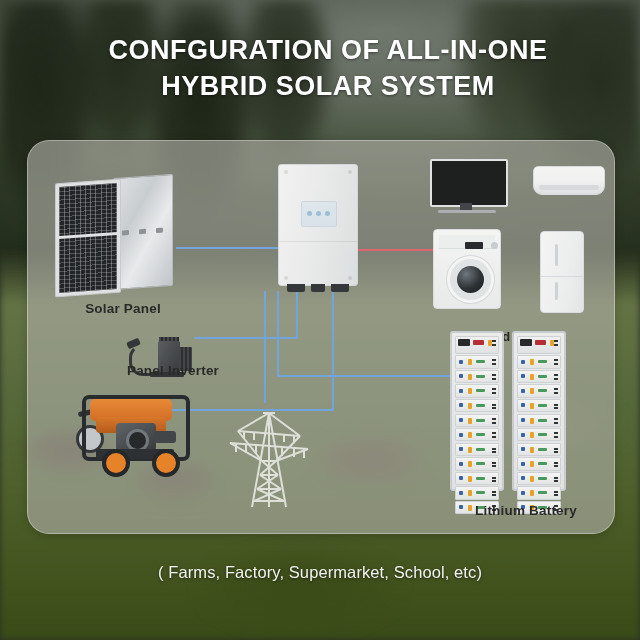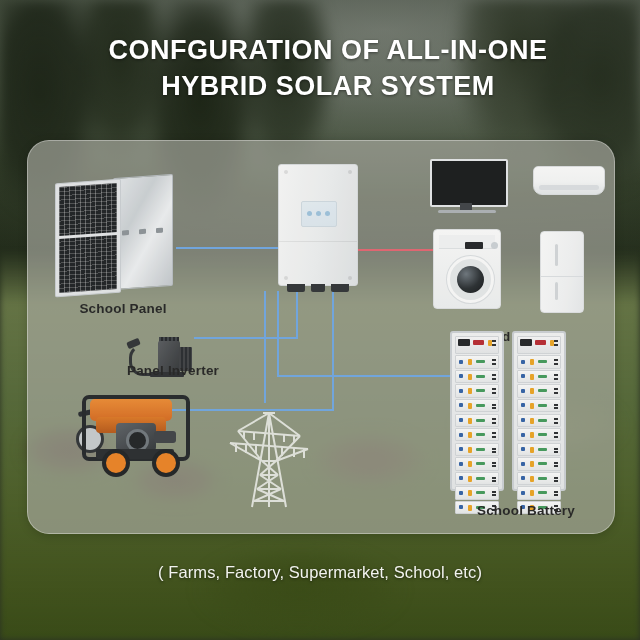--- a/index.html
+++ b/index.html
@@ -249,21 +249,21 @@
         <div class="sp-back">
           <div class="jb" style="left:8px;"></div>
           <div class="jb" style="left:25px;"></div>
           <div class="jb" style="left:42px;"></div>
         </div>
         <div class="sp-front">
           <div class="sp-cells"></div>
           <div class="sp-split"></div>
         </div>
       </div>
-      <div class="lbl" style="left:30px;top:160px;width:130px;">School Panel</div>
+      <div class="lbl" style="left:30px;top:160px;width:130px;">Solar Panel</div>
 
       <div class="inv">
         <div class="inv-screen">
           <div class="k" style="left:5px;"></div>
           <div class="k" style="left:14px;"></div>
           <div class="k" style="left:23px;"></div>
         </div>
         <div class="inv-seam"></div>
         <div class="inv-screw" style="left:5px;top:5px;"></div>
         <div class="inv-screw" style="right:5px;top:5px;"></div>
@@ -486,21 +486,21 @@
             <div class="dots"></div>
           </div>
         <div class="mod">
             <div class="blu"></div>
             <div class="amb" style="left:12px;"></div>
             <div class="grn"></div>
             <div class="dots"></div>
           </div>
       </div>
 
-      <div class="lbl" style="left:398px;top:362px;width:200px;">School Battery</div>
+      <div class="lbl" style="left:398px;top:362px;width:200px;">Lithium Battery</div>
 
       <div class="panel-fade"></div>
     </div>
   </div>
 
   <div class="footer">
     <span class="l2">( Farms, Factory, Supermarket, School, etc)</span>
   </div>
 
 </div>

